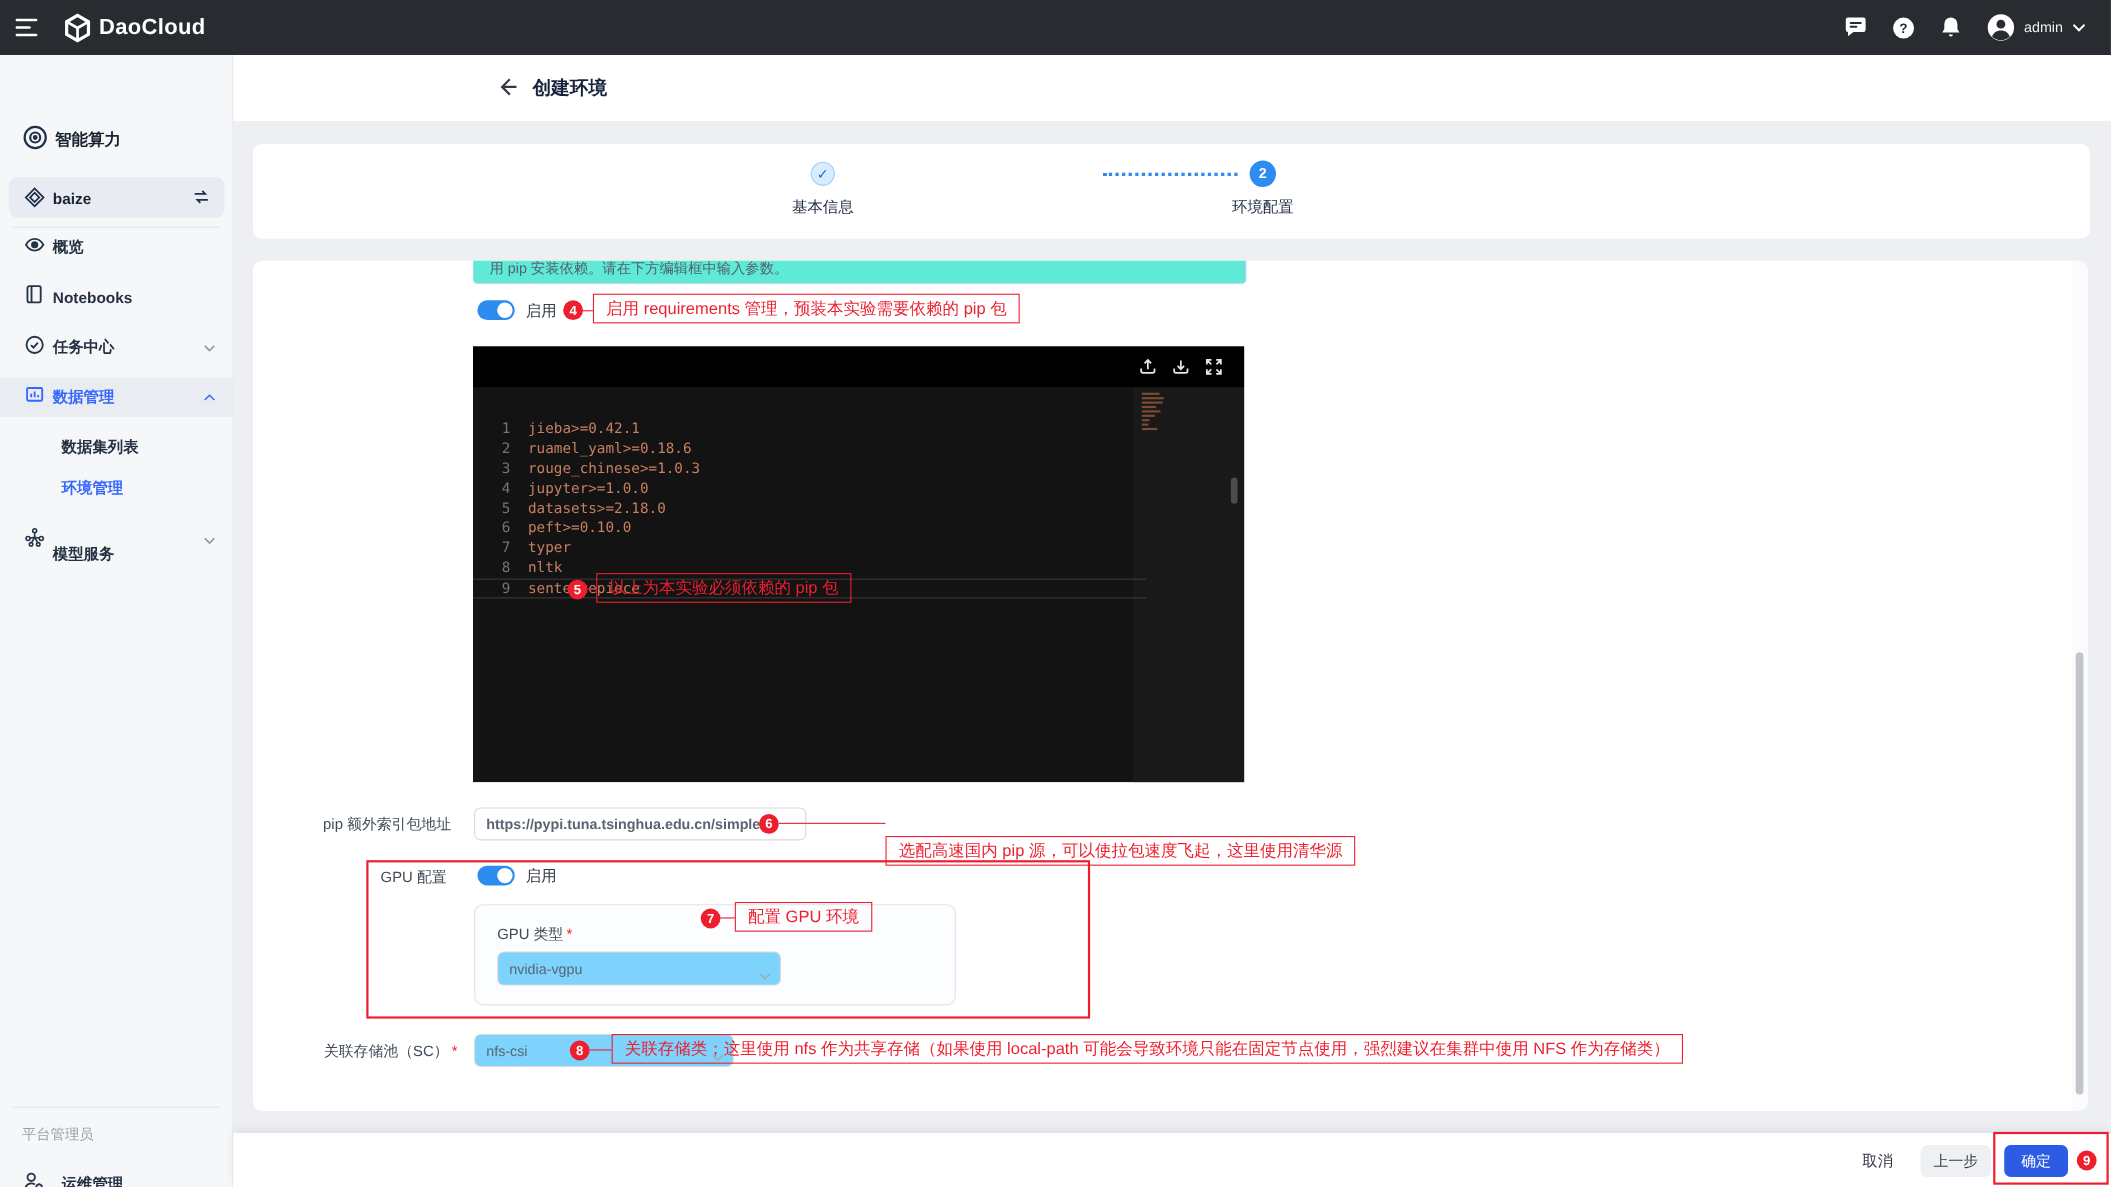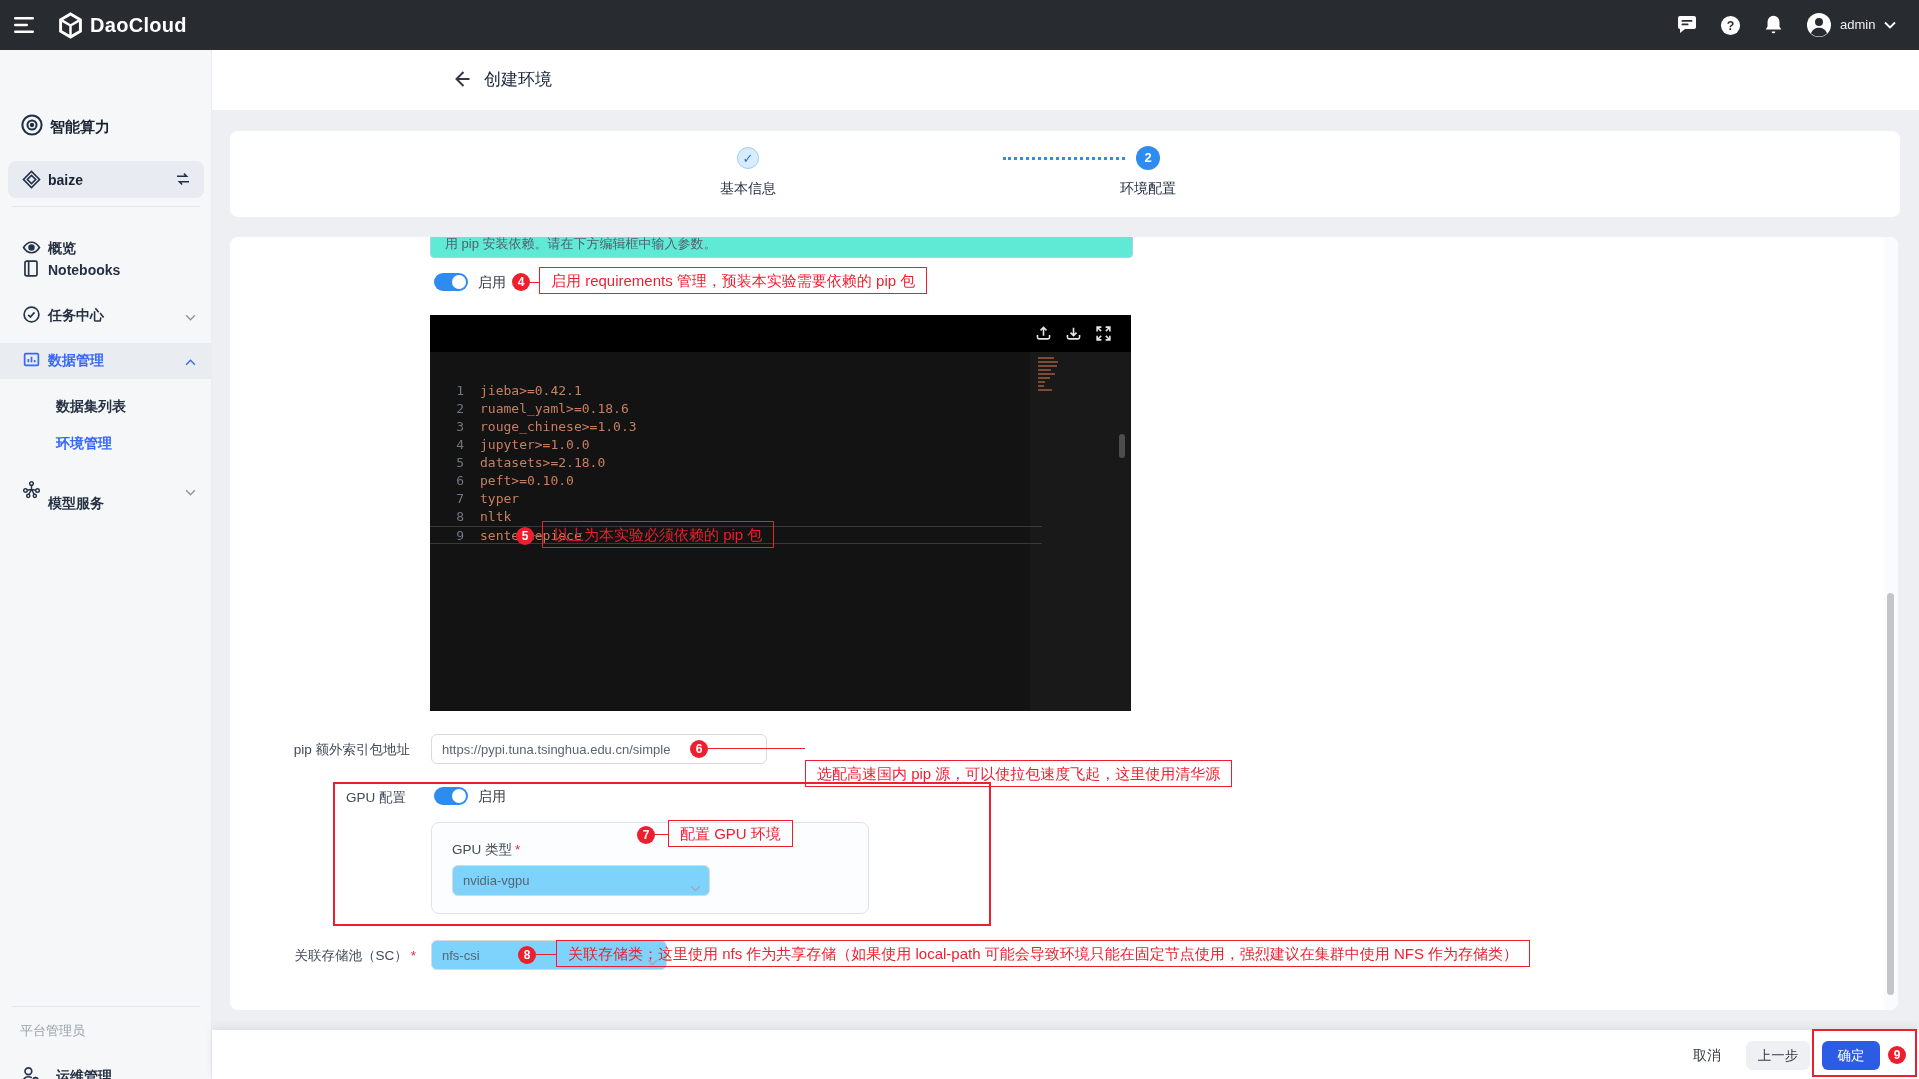--- a/index.html
+++ b/index.html
@@ -21,21 +21,21 @@
   .sb-label.blue { color:#3667ff; }
   .sb-child { font-size:14px; font-weight:600; color:#253143; position:absolute; left:56px; cursor:pointer; }
   .sb-divider { position:absolute; left:12px; width:188px; height:1px; background:#e4e7ec; }
   .sb-chev { position:absolute; right:16px; }
   #baize-row { position:absolute; left:8px; top:111px; width:196px; height:37px; background:#e8ecf2; border-radius:8px; display:flex; align-items:center; cursor:pointer; }
   #dm-band { position:absolute; left:0; top:293px; width:212px; height:36px; background:#e9ecf1; }
   #role-label { position:absolute; left:20px; top:972px; font-size:13px; color:#98a1ab; }
 
   
   #main-header { left:212px; top:50px; width:1707px; height:60px; background:#ffffff; z-index:5; }
-  #page-title { position:absolute; left:272px; top:0; line-height:60px; font-size:17px; font-weight:normal; color:#17233b; }
+  #page-title { position:absolute; left:272px; top:0; line-height:60px; font-size:17px; font-weight:bold; color:#17233b; }
   #back-btn { position:absolute; left:238px; top:18px; cursor:pointer; }
 
   
   #card-steps { left:230px; top:131px; width:1670px; height:86px; background:#fff; border-radius:8px; z-index:5; }
   #card-form  { left:230px; top:237px; width:1668px; height:773px; background:#fff; border-radius:8px; overflow:hidden; z-index:5; }
 
   
   .step-circle-done { position:absolute; width:22px; height:22px; border-radius:50%; background:#d9ecfe; border:1px solid #9ccdf6; color:#1576d4; font-size:13px; font-weight:bold; text-align:center; line-height:21px; cursor:pointer; }
   .step-circle-active { position:absolute; width:24px; height:24px; border-radius:50%; background:#2d8cf0; color:#fff; font-size:13px; font-weight:bold; text-align:center; line-height:24px; cursor:pointer; }
   .step-label { position:absolute; width:104px; text-align:center; font-size:14px; color:#232f44; }
@@ -169,21 +169,21 @@
       <span style="position:absolute;left:40px;font-size:14px;font-weight:bold;color:#1a2332;">baize</span>
       <span style="position:absolute;right:12px;top:9px;">
         <svg width="18" height="18" viewBox="0 0 18 18" fill="none" stroke="#20304a" stroke-width="1.6">
             <path d="M3 6.2h9.5l-2.6-2.7"></path>
             <path d="M15 11.8H5.5l2.6 2.7"></path>
           </svg>
       </span>
     </div>
     <div class="sb-divider" style="top:156px;"></div>
 
-    <div class="sb-row" style="top:158px;height:34px;margin-top:24px;">
+    <div class="sb-row" style="top:158px;height:34px;">
       <span style="position:absolute;left:22px;">
         <svg width="19" height="19" viewBox="0 0 18 18" fill="none" stroke="#26344a" stroke-width="1.6">
             <path d="M1.5 9s3-5 7.5-5 7.5 5 7.5 5-3 5-7.5 5S1.5 9 1.5 9z"></path>
             <circle cx="9" cy="9" r="2.3" fill="#26344a"></circle>
           </svg>
       </span>
       <span class="sb-label" style="position:absolute;left:48px;">概览</span>
     </div>
 
     <div class="sb-row" style="top:203px;height:34px;">
@@ -367,21 +367,21 @@
           <div style="width:14px;"></div>
       </div>
       <div id="ed-scroll-thumb"></div>
 
     </div>
     <div class="ann-circle" style="left:286px;top:290px;">5</div>
     <div class="ann-lead" style="left:304px;top:298px;width:8px;"></div>
     <div class="ann-box" style="left:312px;top:284px;">以上为本实验必须依赖的 pip 包</div>
 
     <div class="form-label" style="top:504px;">pip 额外索引包地址</div>
-    <input class="text-input" style="left: 201px; top: 497px; width: 336px;" readonly="" value="https://pypi.tuna.tsinghua.edu.cn/simple">
+    <input class="text-input" style="left: 201px; top: 497px; width: 302px; font-weight: bold;" readonly="" value="https://pypi.tuna.tsinghua.edu.cn/simple">
     <div class="ann-circle" style="left:460px;top:503px;">6</div>
     <div class="ann-lead" style="left:478px;top:511px;width:97px;"></div>
     <div class="ann-box" style="left:575px;top:523px;">选配高速国内 pip 源，可以使拉包速度飞起，这里使用清华源</div>
 
     <div id="gpu-rect"></div>
     <div class="form-label" style="left:0;top:552px;width:176px;">GPU 配置</div>
     <div class="toggle" style="left:204px;top:550px;">
         <span class="knob"></span>
       </div>
     <span class="toggle-label" style="left:248px;top:550px;">启用</span>

